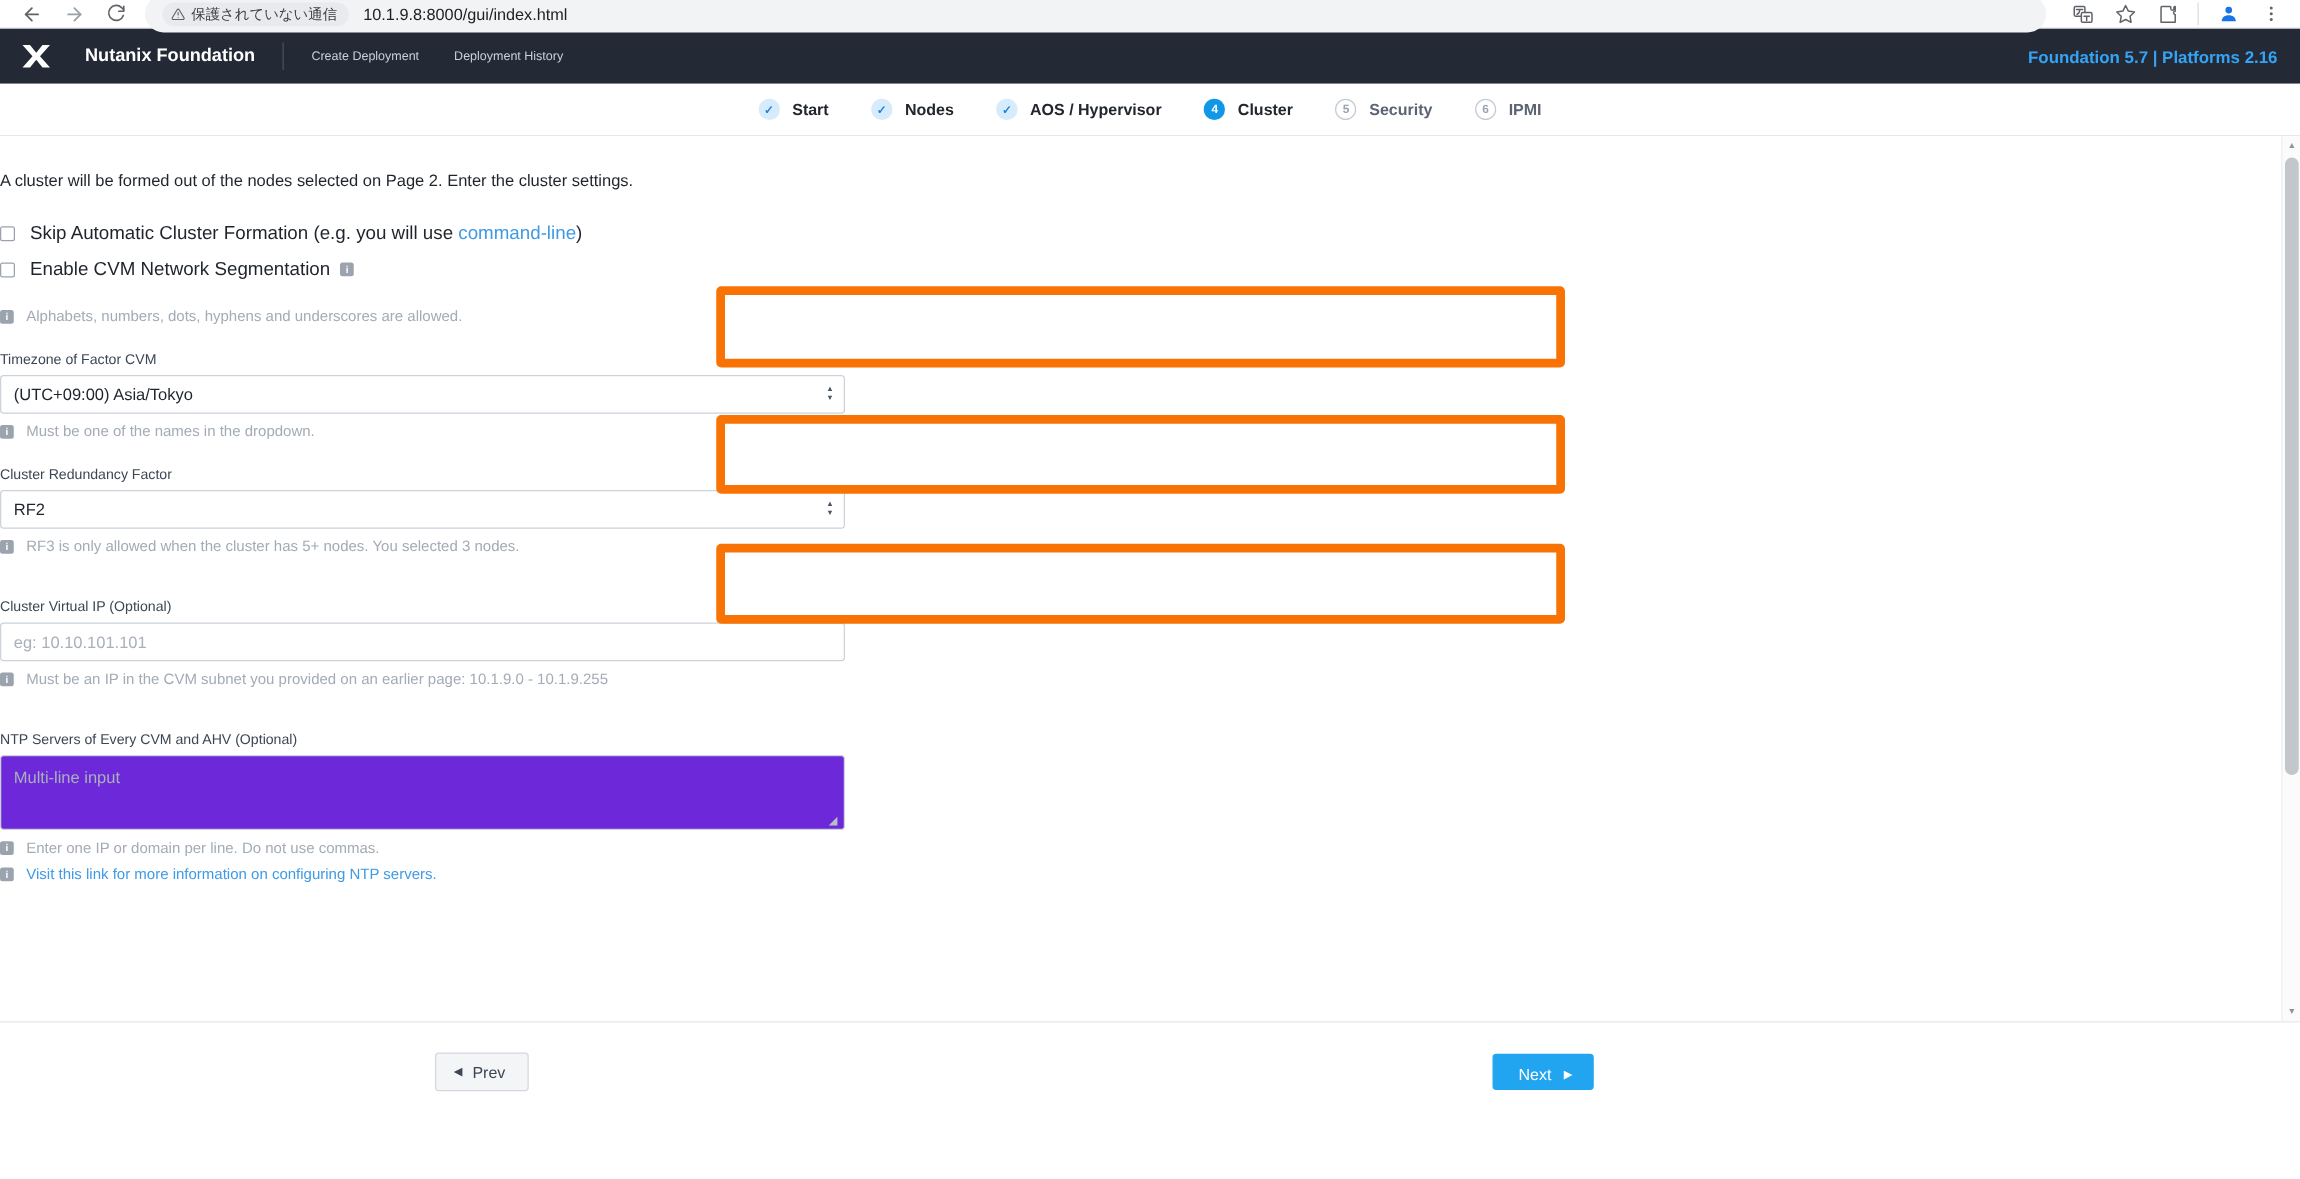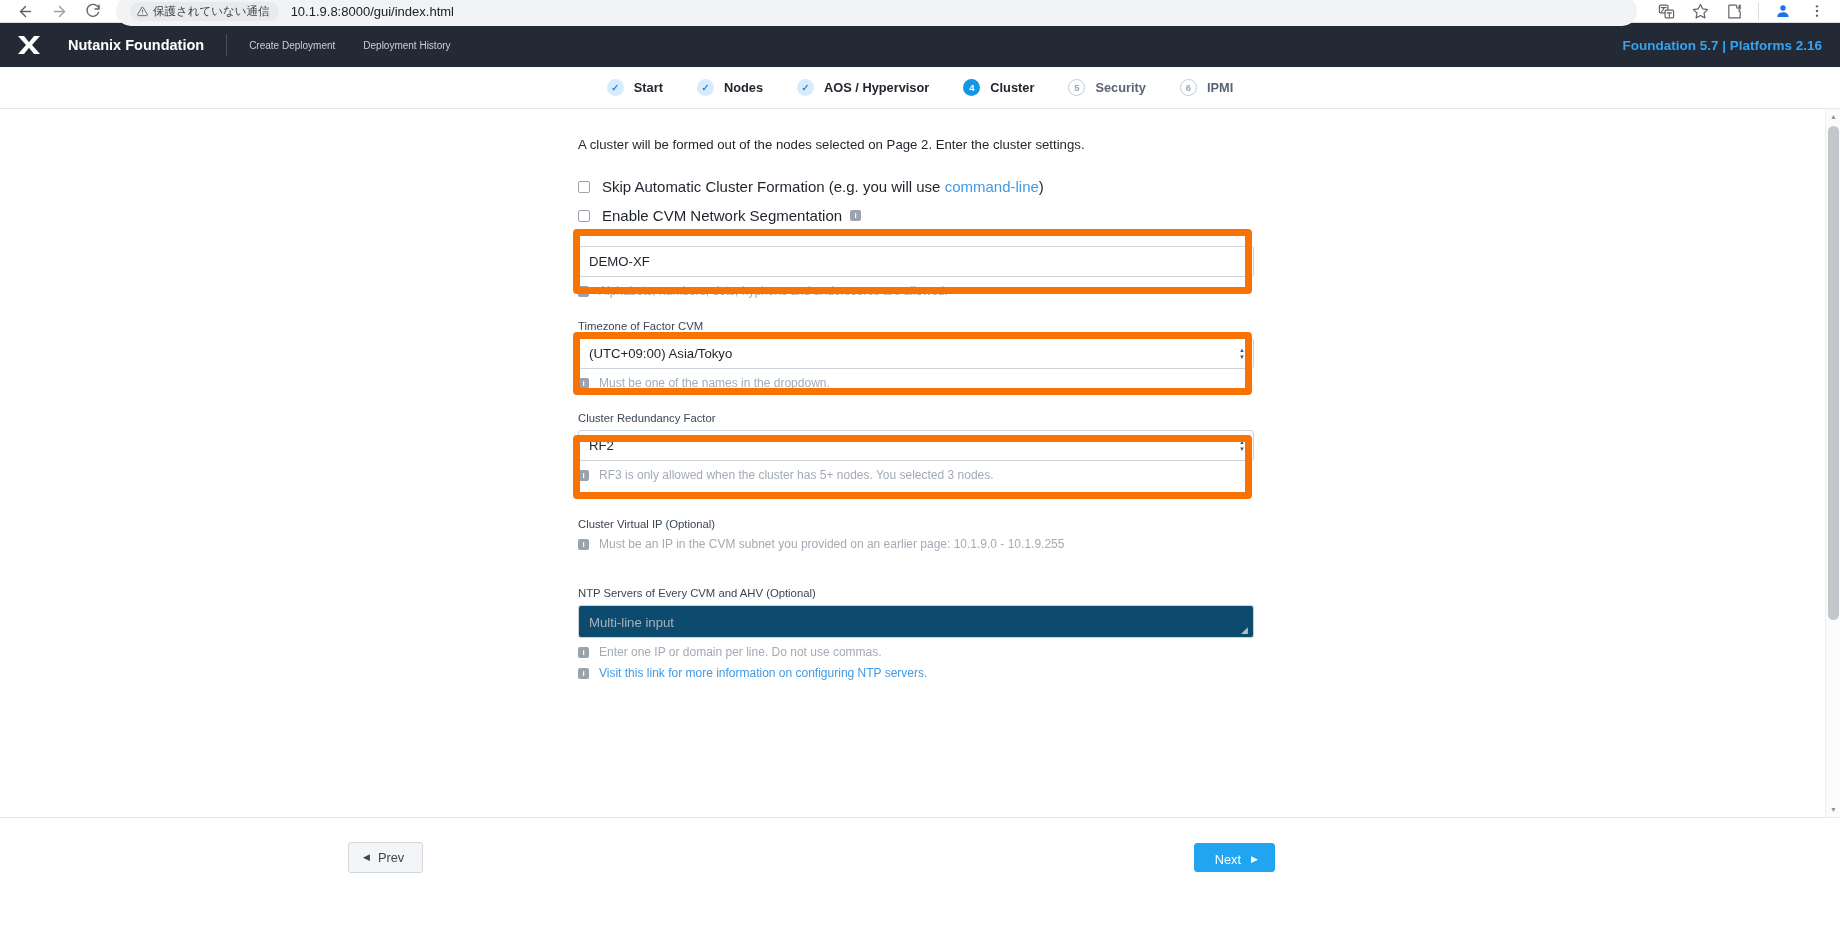--- a/index.html
+++ b/index.html
@@ -141,21 +141,20 @@
     background: #ffffff;
     overflow: hidden;
   }
   .form-scroll {
     position: absolute;
     left: 0; top: 0; right: 0; bottom: 0;
     padding-top: 28px;
   }
   .form-col {
     width: 676px;
-    margin-left: 578px;
   }
   .intro-text {
     font-size: 13.2px;
     color: #1f242c;
     margin-bottom: 26px;
   }
   .cbrow {
     display: flex;
     align-items: center;
     margin-bottom: 12px;
@@ -229,24 +228,24 @@
     font-weight: bold;
     display: flex; align-items: center; justify-content: center;
     margin-right: 10px;
     margin-top: 2px;
     flex: 0 0 auto;
   }
   .helper-text { font-size: 12px; color: #a3abb5; }
   .helper-text.link { color: #3f9ae5; }
   .ta-box {
     width: 100%;
-    height: 33px;
+    height: 60px;
     border: 1px solid #ccd2da;
     border-radius: 3px;
-    background: #0c4a6e;
+    background: #6d28d9;
     font-size: 13.2px;
     color: #a9b0ba;
     padding: 9px 10px;
     position: relative;
   }
   .ta-grip {
     position: absolute;
     right: 2px; bottom: 1px;
     width: 10px; height: 10px;
     color: #b7bec7;
@@ -449,21 +448,20 @@
         <div class="cbrow-label"><span>Skip Automatic Cluster Formation (e.g. you will use </span><a class="lnk">command-line</a><span>)</span></div>
       </div>
 
       <div class="cbrow">
         <div class="cbox"></div>
         <div class="cbrow-label">Enable CVM Network Segmentation</div>
         <div class="info-sq">i</div>
       </div>
 
       <div class="field-group">
-        <div class="field-input">DEMO-XF</div>
         <div class="helper">
           <div class="helper-ico">i</div>
           <div class="helper-text">Alphabets, numbers, dots, hyphens and underscores are allowed.</div>
         </div>
       </div>
 
       <div class="field-group">
         <div class="field-label">Timezone of Factor CVM</div>
         <div class="select-box">
           <div class="field-input">(UTC+09:00) Asia/Tokyo</div>
@@ -490,20 +488,21 @@
         <div class="helper">
           <div class="helper-ico">i</div>
           <div class="helper-text">RF3 is only allowed when the cluster has 5+ nodes. You selected 3 nodes.</div>
         </div>
       </div>
 
       <div class="gap-lg"></div>
 
       <div class="field-group">
         <div class="field-label">Cluster Virtual IP (Optional)</div>
+        <div class="field-input placeholder">eg: 10.10.101.101</div>
         <div class="helper">
           <div class="helper-ico">i</div>
           <div class="helper-text">Must be an IP in the CVM subnet you provided on an earlier page: 10.1.9.0 - 10.1.9.255</div>
         </div>
       </div>
 
       <div class="gap-lg"></div>
 
       <div class="field-group">
         <div class="field-label">NTP Servers of Every CVM and AHV (Optional)</div>

